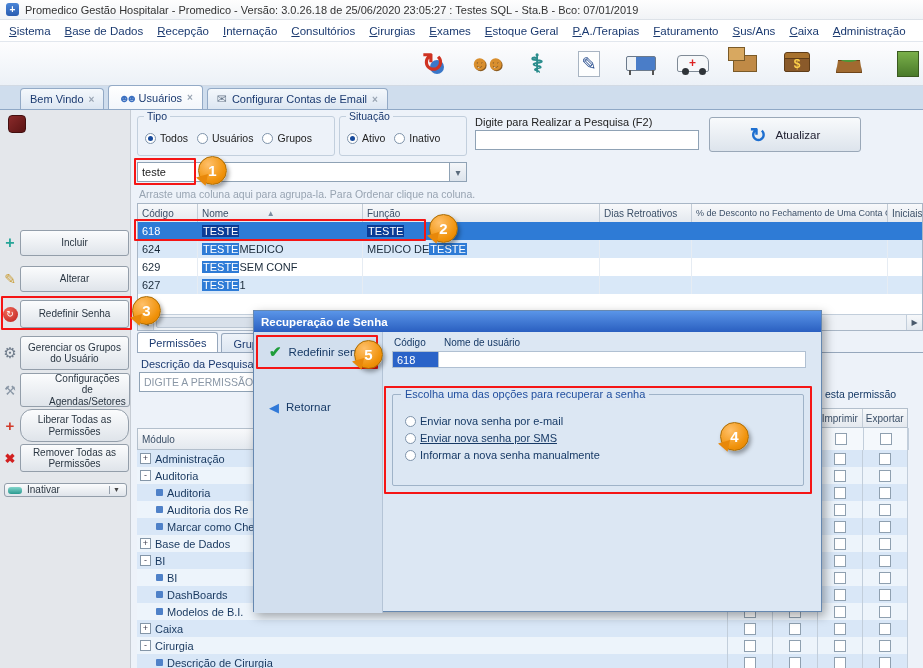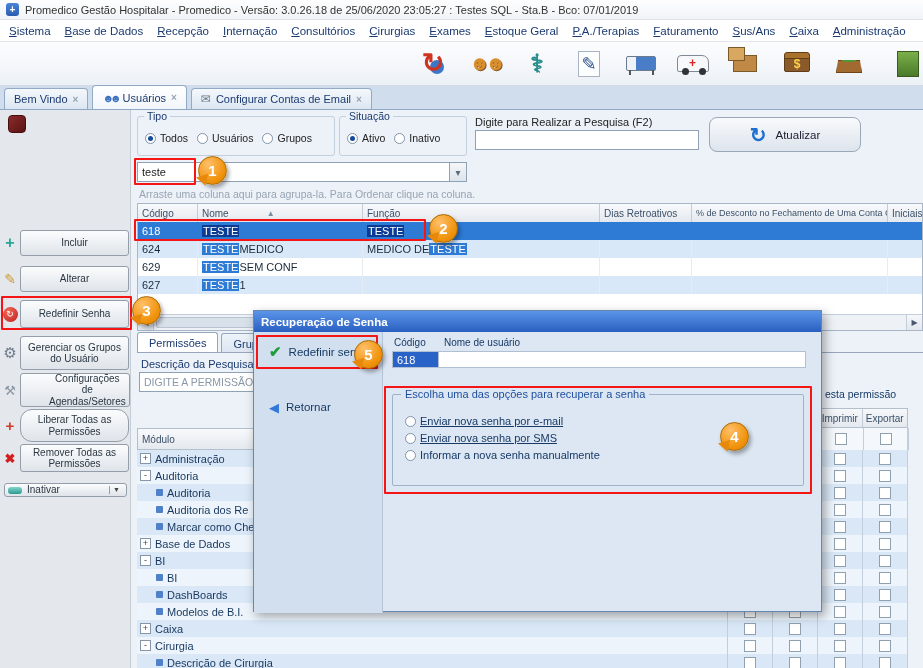--- a/index.html
+++ b/index.html
@@ -34,21 +34,21 @@
   .tb-stock { width:24px; height:17px; background:#c08a46; border:1px solid #7a5a28; position:relative; }
   .tb-stock::before { content:""; position:absolute; left:-6px; top:-9px; width:15px; height:12px; background:#d8a860; border:1px solid #7a5a28; }
   .tb-gold { width:26px; height:16px; background:#8a5a2a; border:1px solid #5f3d18; border-radius:2px; position:relative; display:flex; align-items:center; justify-content:center; color:#ffd24a; font-weight:bold; font-size:12px; }
   .tb-gold::before { content:"$"; }
   .tb-gold::after { content:""; position:absolute; top:-5px; left:-1px; right:-1px; height:5px; background:#a8722e; border:1px solid #5f3d18; border-radius:3px 3px 0 0; }
   .tb-market { width:26px; height:13px; background:#a06a30; border:1px solid #6e4418; clip-path:polygon(8% 0,92% 0,100% 100%,0 100%); position:relative; margin-top:6px; }
   .tb-market::before { content:""; position:absolute; top:-6px; left:3px; width:18px; height:7px; background:#4a9a3a; border-radius:50%; }
   .tb-cut { width:22px; height:26px; background:linear-gradient(#7ab04a,#4a7a2a); border:1px solid #3a5a20; margin-right:-14px; }
 
   
-  .tabstrip { height:24px; background:#cfdded; border-bottom:1px solid #8fa8c6; display:flex; align-items:flex-end; padding-left:4px; gap:4px; }
+  .tabstrip { height:24px; background:#cfdded; border-bottom:1px solid #8fa8c6; display:flex; align-items:flex-end; padding-left:20px; gap:4px; }
   .tab { display:flex; align-items:center; gap:5px; height:21px; padding:0 9px; background:linear-gradient(#f4f8fc,#dce6f2); border:1px solid #93aac6; border-radius:4px 4px 0 0; border-bottom:none; color:#1b3a70; font-size:11px; cursor:pointer; }
   .tab.active { height:24px; background:linear-gradient(#ffffff,#f2f6fb); position:relative; z-index:2; }
   .tclose { color:#98a4b2; font-size:10px; font-weight:bold; }
   .ic-users-sm::before { content:"☻☻"; letter-spacing:-4px; font-size:11px; color:#3a6fc0; }
   .ic-mail::before { content:"✉"; color:#6b7a8c; font-size:12px; }
 
   
   .sidebar { position:absolute; left:0; top:110px; width:131px; height:558px; background:#e4e7eb; border-right:1px solid #c6ccd4; }
   .side-logo { position:absolute; left:8px; top:5px; width:18px; height:18px; background:linear-gradient(135deg,#8a2a2a,#5a1414); border:1px solid #431010; border-radius:4px; }
   .side-row { position:absolute; left:2px; width:127px; display:flex; align-items:center; gap:2px; }
@@ -70,21 +70,21 @@
   .content { position:absolute; left:131px; top:110px; width:792px; height:558px; background:#edf2f9; }
   .gbox { position:absolute; border:1px solid #c2cfdd; border-radius:3px; }
   .gb-title { position:absolute; left:6px; top:0; transform:translateY(-55%); font-size:10.5px; color:#1b3a70; background:#edf2f9; padding:0 3px; }
   .radio { display:inline-flex; align-items:center; gap:4px; color:#222; font-size:10.5px; cursor:pointer; white-space:nowrap; }
   .dot { width:11px; height:11px; border:1px solid #7f94ab; border-radius:50%; background:#fff; position:relative; flex:0 0 11px; }
   .checked .dot::after { content:""; position:absolute; left:2px; top:2px; width:5px; height:5px; border-radius:50%; background:#174a9c; }
   .lbl { position:absolute; font-size:11px; color:#222; white-space:nowrap; }
   .inputbox { position:absolute; background:#fff; border:1px solid #8fa2b5; display:flex; align-items:center; padding:0 4px; font-size:11px; overflow:hidden; white-space:nowrap; }
   .combo-btn { position:absolute; right:0; top:0; bottom:0; width:17px; background:linear-gradient(#f4f6f9,#dde4ec); border-left:1px solid #8fa2b5; display:flex; align-items:center; justify-content:center; cursor:pointer; }
   .combo-btn::before { content:"▾"; color:#5a6b7c; font-size:10px; }
-  .big-btn { position:absolute; display:flex; align-items:center; justify-content:center; gap:9px; background:linear-gradient(#f8fafc,#dde4ec); border:1px solid #9aa8b8; border-radius:8px; font-size:11.5px; color:#223; cursor:pointer; }
+  .big-btn { position:absolute; display:flex; align-items:center; justify-content:center; gap:9px; background:linear-gradient(#f8fafc,#dde4ec); border:1px solid #9aa8b8; border-radius:3px; font-size:11.5px; color:#223; cursor:pointer; }
   .ic-refresh::before { content:"↻"; color:#1e6fd0; font-size:20px; font-weight:bold; }
   .hint { position:absolute; font-size:10.5px; color:#98a4b2; white-space:nowrap; }
 
   
   .grid { position:absolute; border:1px solid #a8b6c6; background:#fff; }
   .ghead { display:flex; }
   .gh { display:flex; align-items:center; padding-left:4px; border-right:1px solid #c3ccd6; background:linear-gradient(#f8f9fb,#e4e9ef); color:#3c5068; font-size:10px; height:18px; overflow:hidden; white-space:nowrap; cursor:pointer; }
   .gh.small { font-size:9px; }
   .sort { color:#7a8ca0; font-size:8px; margin-left:38px; }
   .grow { display:flex; height:18px; align-items:stretch; font-size:11px; color:#1a2a3a; cursor:pointer; }
@@ -678,21 +678,21 @@
       </div>
 
       <span class="dlg-label" style="left:140px;top:5px;">Código</span>
       <span class="dlg-label" style="left:190px;top:5px;">Nome de usuário</span>
       <div class="dlg-row" style="left:138px;top:19px;width:414px;height:17px;">
         <span class="dlg-cell-sel">618</span>
       </div>
 
       <div class="dlg-gbox" style="left:138px;top:62px;width:412px;height:92px;">
         <span class="dlg-gb-title">Escolha uma das opções para recuperar a senha</span>
-        <span class="radio" style="top:20px;text-decoration:underline;">
+        <span class="radio" style="top:20px;">
             <i class="dot"></i>
             <span>Enviar nova senha por e-mail</span>
           </span>
         <span class="radio" style="top:37px;text-decoration:underline;">
             <i class="dot"></i>
             <span>Enviar nova senha por SMS</span>
           </span>
         <span class="radio" style="top:54px;">
             <i class="dot"></i>
             <span>Informar a nova senha manualmente</span>

